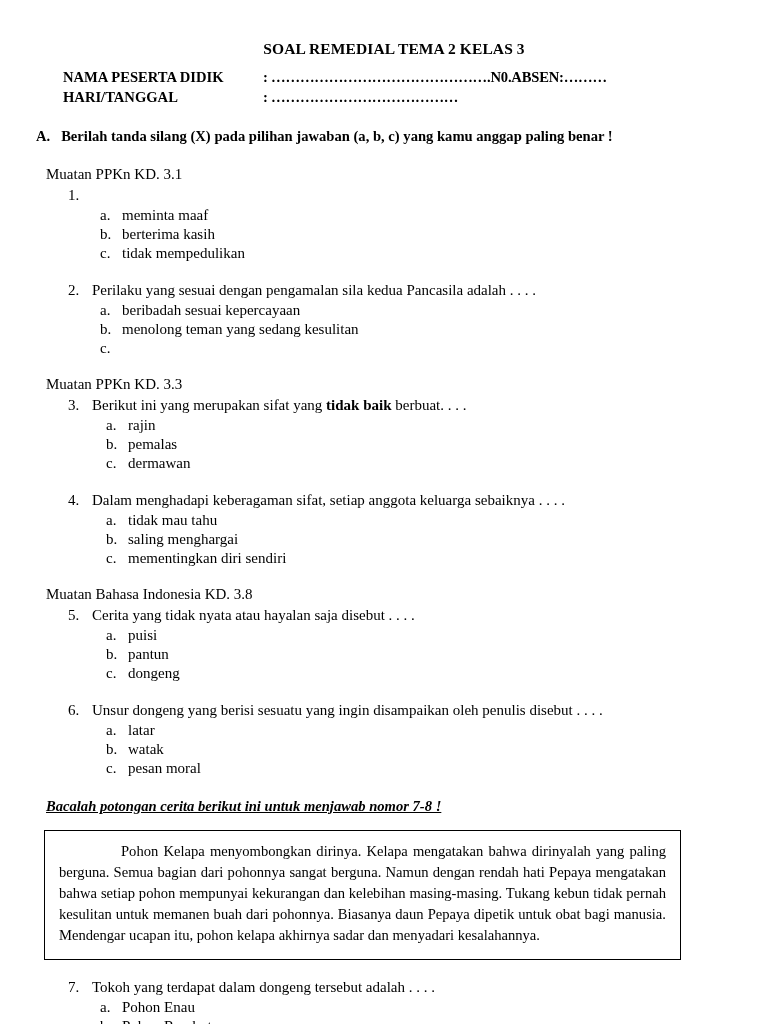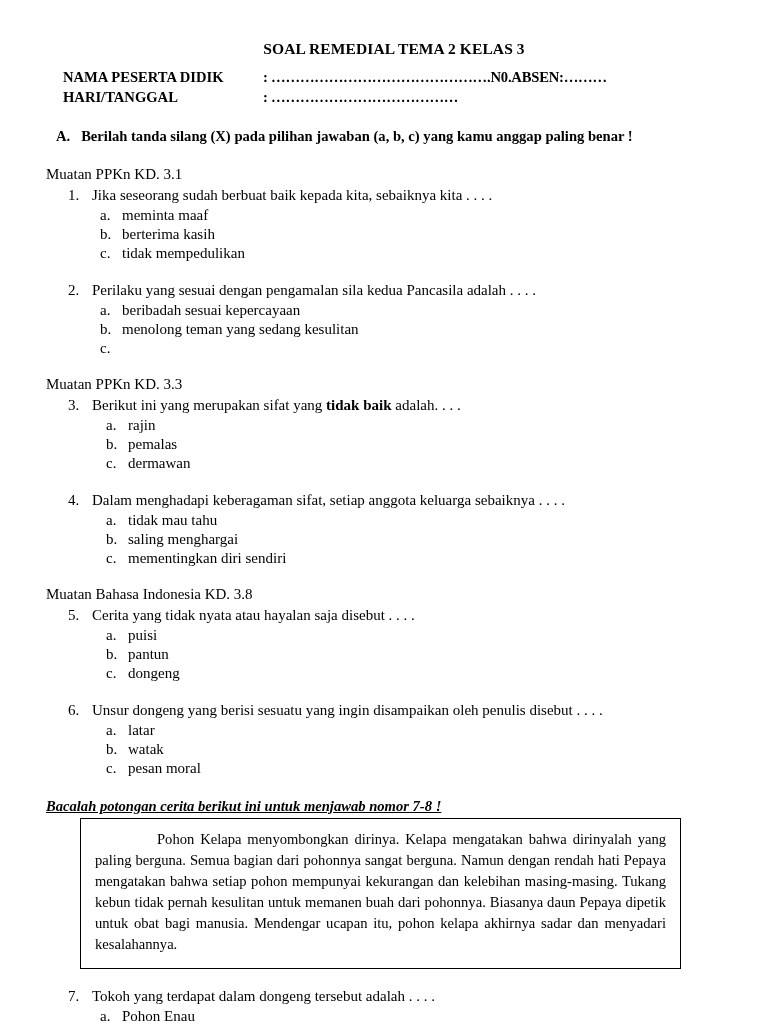--- a/index.html
+++ b/index.html
@@ -52,21 +52,21 @@
     flex: 0 0 200px;
   }
   .id-value {
     flex: 1 1 auto;
     letter-spacing: -0.2px;
   }
 
   
   .section-head {
     margin-top: 21px;
-    padding-left: 56px;
+    padding-left: 36px;
     font-weight: bold;
     font-size: 14.6px;
     white-space: pre;
   }
   .muatan {
     padding-left: 46px;
     font-size: 15px;
     margin-top: 20px;
     line-height: 19px;
   }
@@ -119,23 +119,23 @@
   .passage-head {
     margin-top: 20px;
     padding-left: 46px;
     font-size: 14.6px;
     font-weight: bold;
     font-style: italic;
     text-decoration: underline;
     display: inline-block;
   }
   .passage-wrap {
-    padding-left: 80px;
+    padding-left: 44px;
     padding-right: 87px;
-    margin-top: 3px;
+    margin-top: 15px;
   }
   .passage-box {
     border: 1.5px solid #000000;
     padding: 10px 14px 13px 14px;
     font-size: 14.6px;
     line-height: 21px;
     text-align: justify;
     text-indent: 62px;
     box-sizing: border-box;
   }
@@ -159,21 +159,20 @@
     </div>
   </div>
 
   <div class="section-head">A.   Berilah tanda silang (X) pada pilihan jawaban (a, b, c) yang kamu anggap paling benar !</div>
 
   <div class="muatan">Muatan PPKn KD. 3.1</div>
 
   <div class="q">
     <div class="q-line">
       <span class="q-num">1.</span>
-      <span class="q-text">Jika seseorang sudah berbuat baik kepada kita, sebaiknya kita . . . .</span>
     </div>
     <div class="opts">
       <div class="opt-line">
         <span class="opt-key">a.</span>
         <span class="opt-text">meminta maaf</span>
       </div>
       <div class="opt-line">
         <span class="opt-key">b.</span>
         <span class="opt-text">berterima kasih</span>
       </div>
@@ -202,21 +201,21 @@
         <span class="opt-key">c.</span>
       </div>
     </div>
   </div>
 
   <div class="muatan gap">Muatan PPKn KD. 3.3</div>
 
   <div class="q">
     <div class="q-line">
       <span class="q-num">3.</span>
-      <span class="q-text"><span>Berikut ini yang merupakan sifat yang </span><span class="bold">tidak baik</span><span> adalah. . . .</span></span>
+      <span class="q-text"><span>Berikut ini yang merupakan sifat yang </span><span class="bold">tidak baik</span><span> berbuat. . . .</span></span>
     </div>
     <div class="opts wide">
       <div class="opt-line">
         <span class="opt-key">a.</span>
         <span class="opt-text">rajin</span>
       </div>
       <div class="opt-line">
         <span class="opt-key">b.</span>
         <span class="opt-text">pemalas</span>
       </div>

